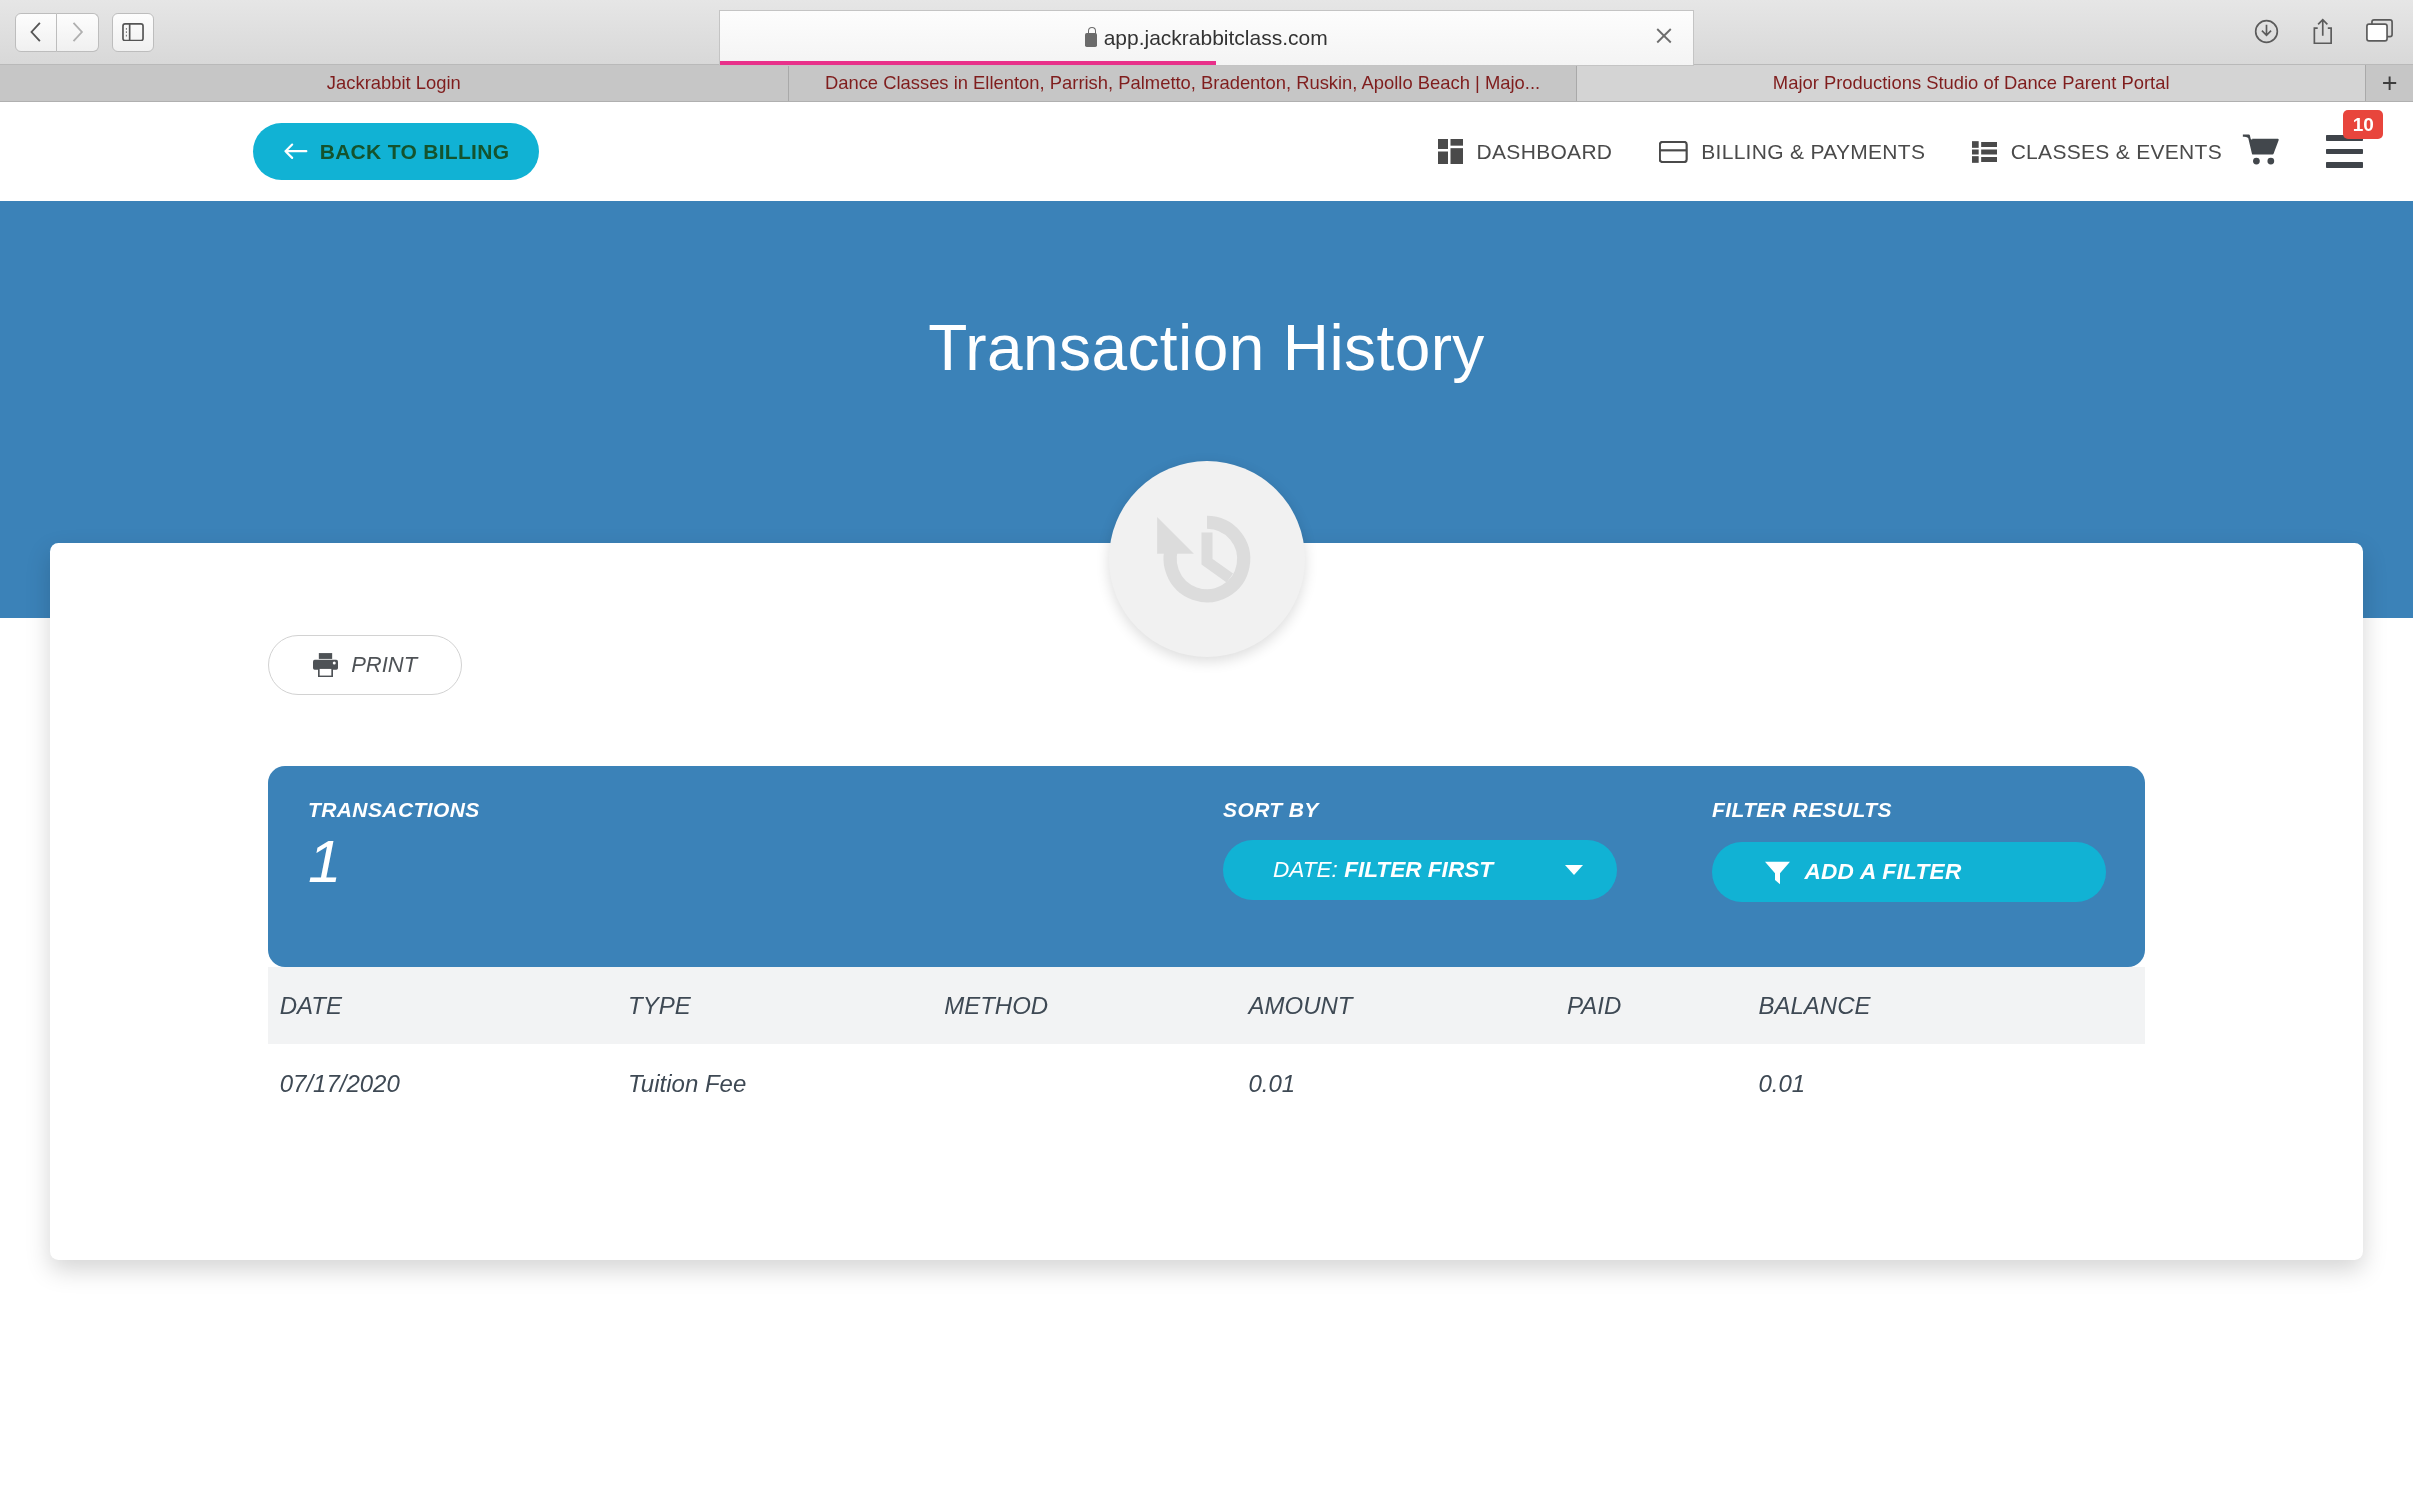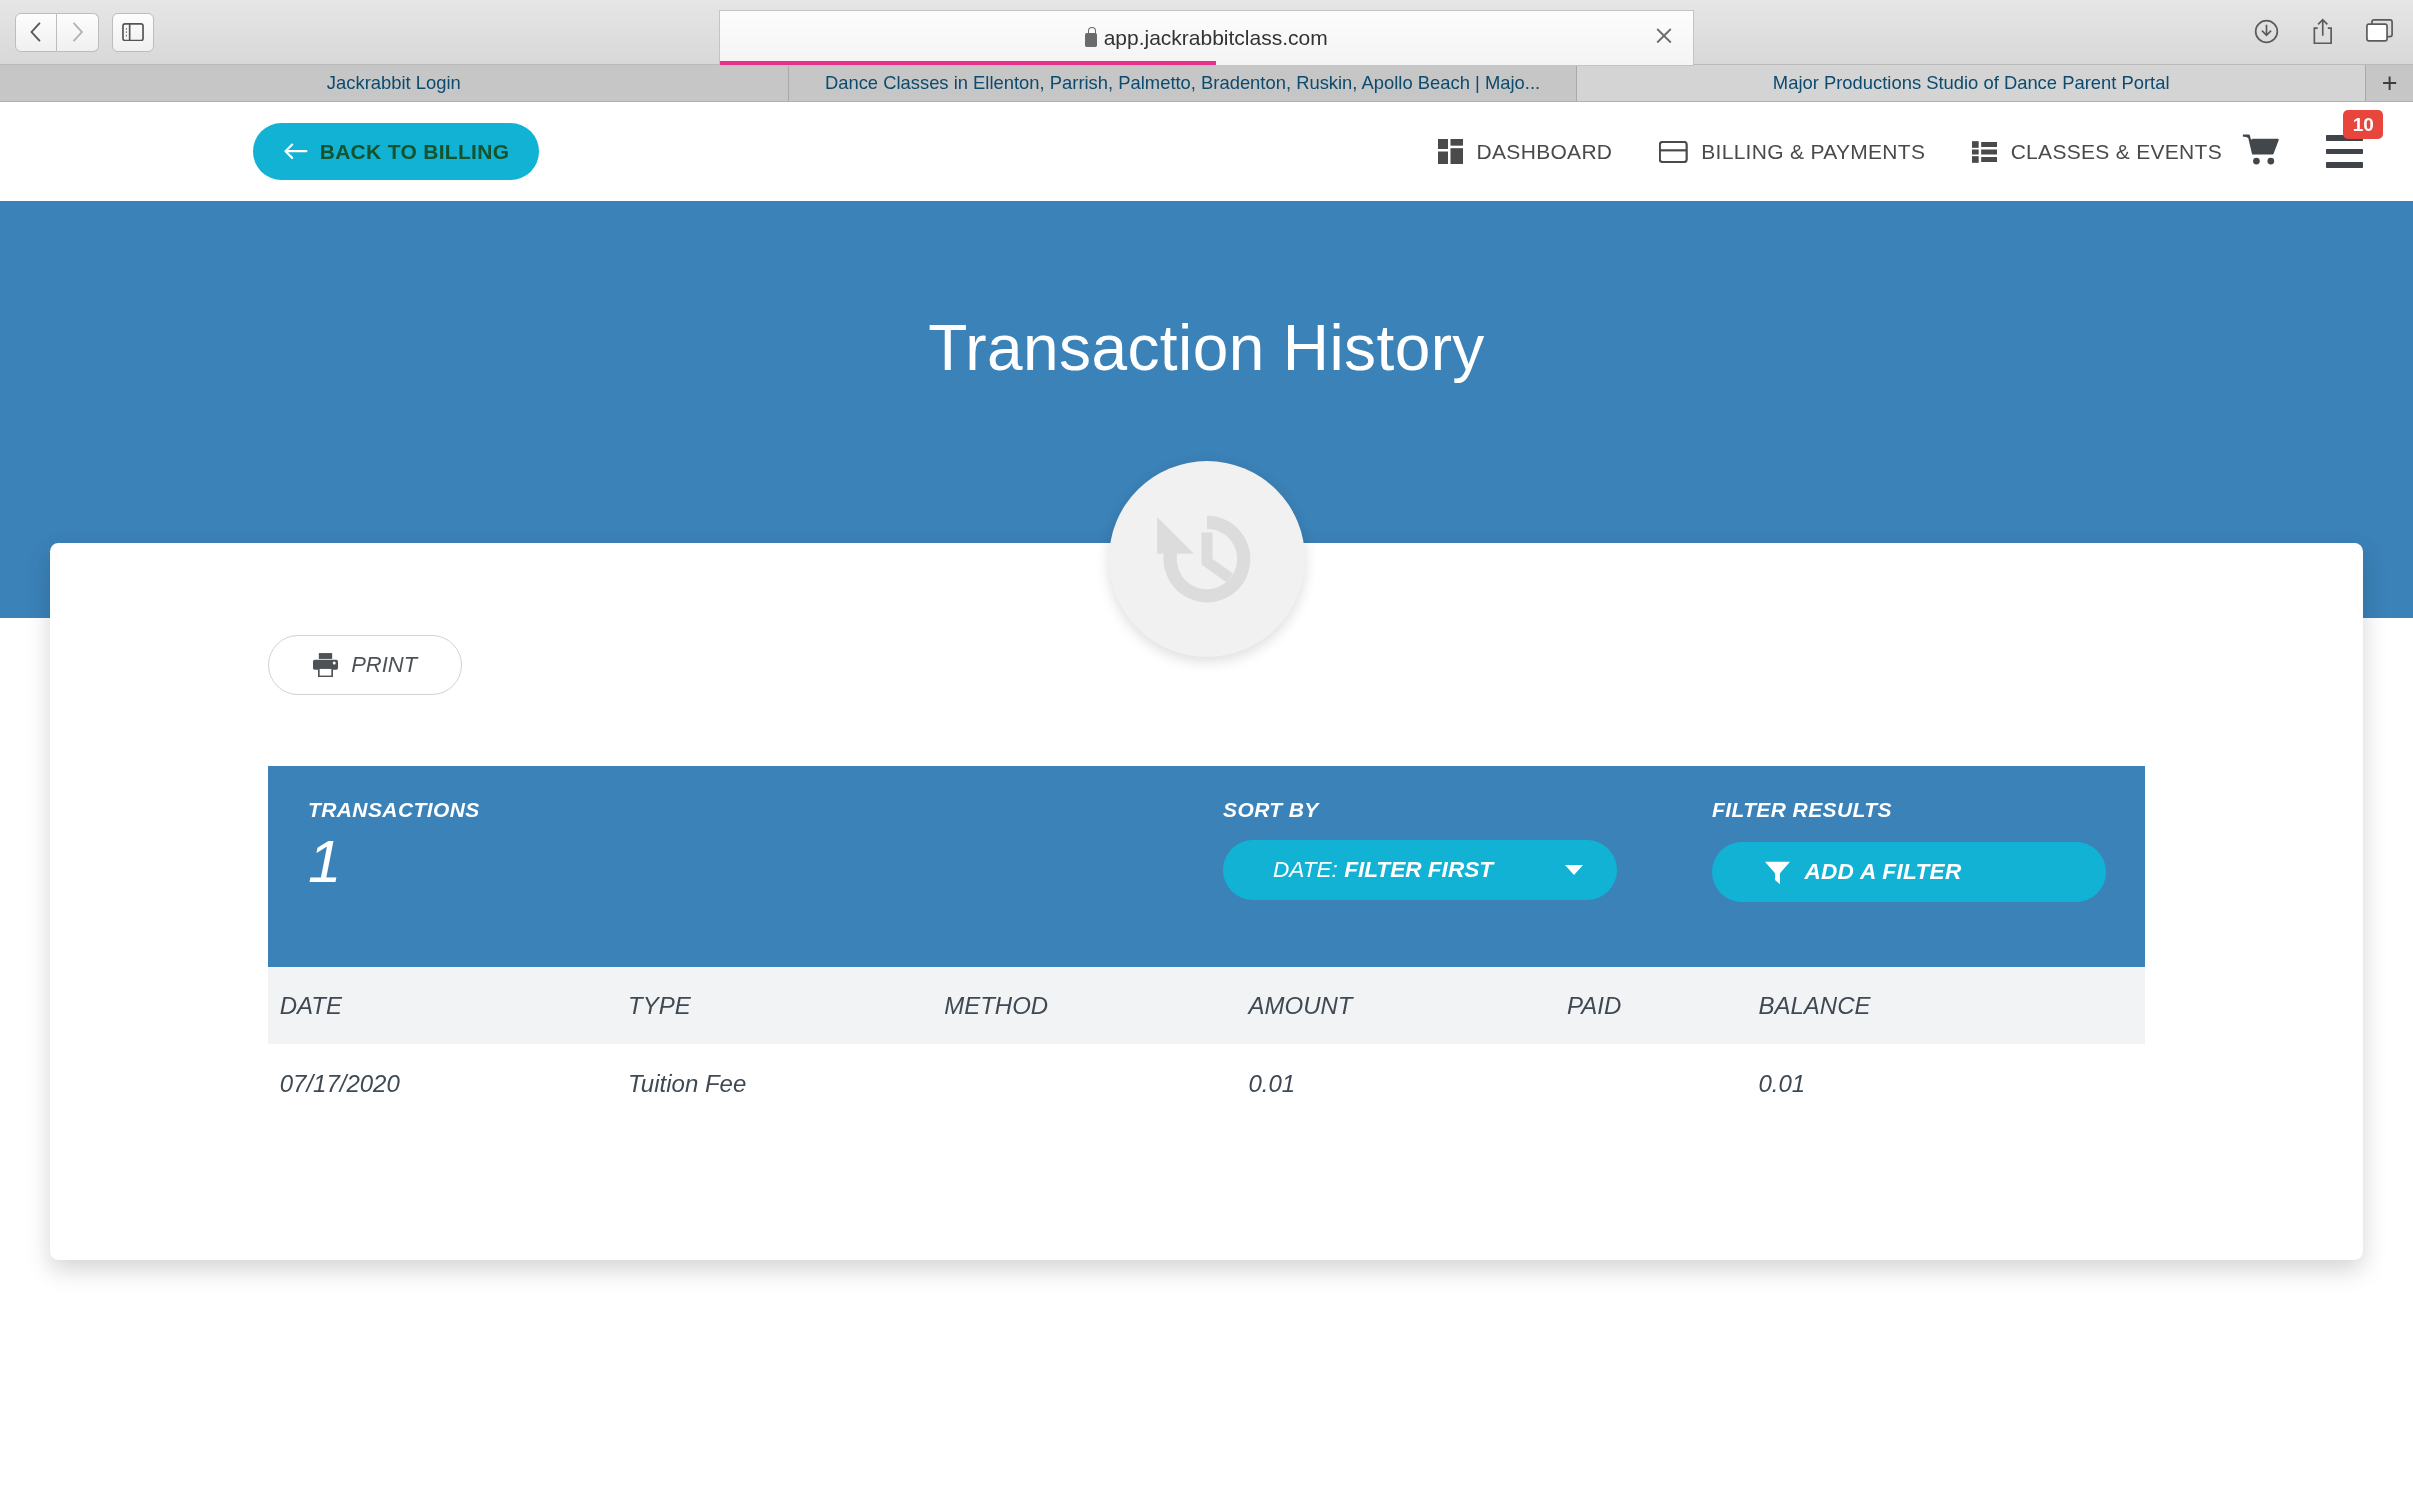--- a/index.html
+++ b/index.html
@@ -120,21 +120,21 @@
     display: flex;
     align-items: stretch;
     border-bottom: 0.8px solid #b0b0b0;
   }
   .tab {
     flex: 1 1 0;
     display: flex;
     align-items: center;
     justify-content: center;
     font-size: 18.4px;
-    color: #0c4a6e;
+    color: #7f1d1d;
     border-right: 0.8px solid #a9a9a9;
     padding: 0 18.4px;
     white-space: nowrap;
     overflow: hidden;
     text-overflow: ellipsis;
     background: #c6c6c6;
   }
   .tab.active { background: #d4d4d4; }
   .tab span {
     overflow: hidden;
@@ -294,20 +294,21 @@
 
   
   .toolbar {
     margin: 71px 0 0 218px;
     width: 1877px;
     height: 201px;
     background: #3b82b8;
     display: flex;
     align-items: flex-start;
     position: relative;
+    border-radius: 17px;
   }
   .tb-block { padding-top: 32px; }
   .tb-label {
     color: #ffffff;
     font-size: 21px;
     font-weight: 700;
     letter-spacing: 0.4px;
   }
   .tb-count {
     color: #ffffff;

